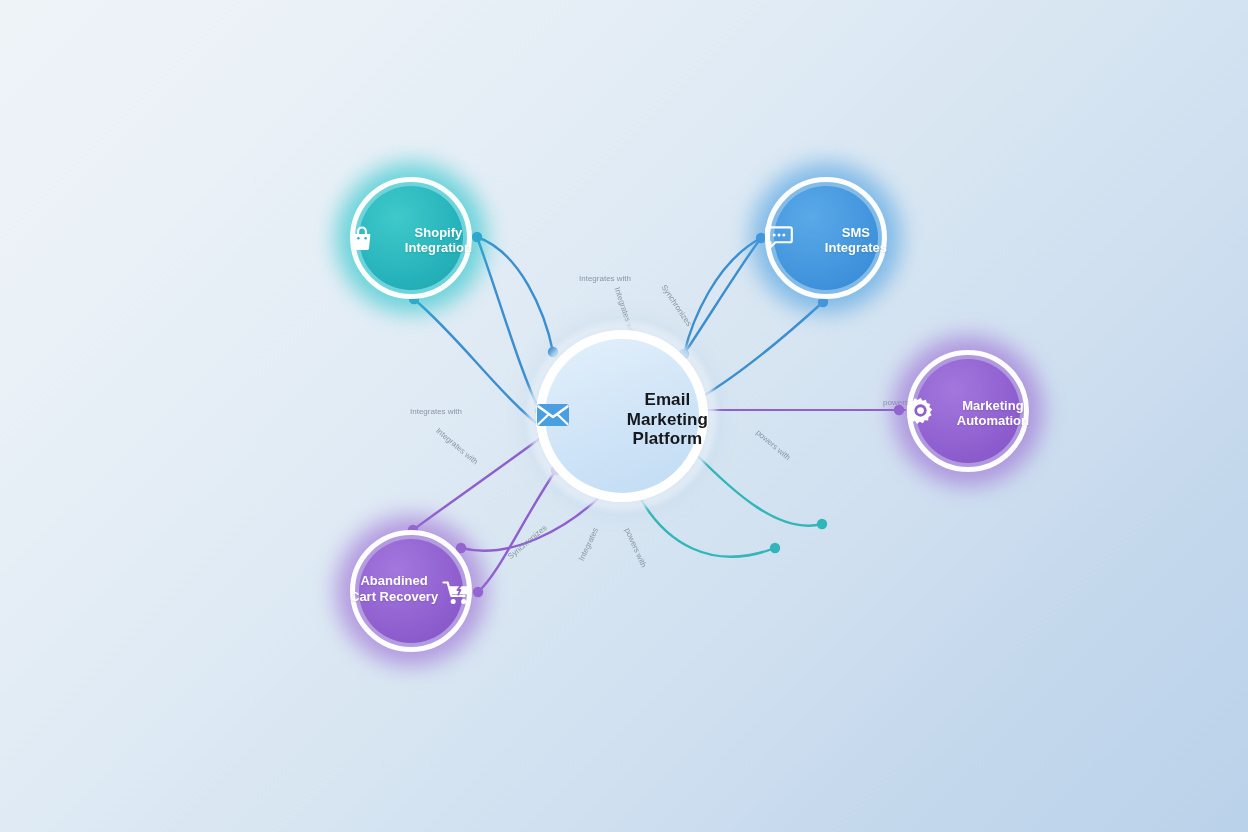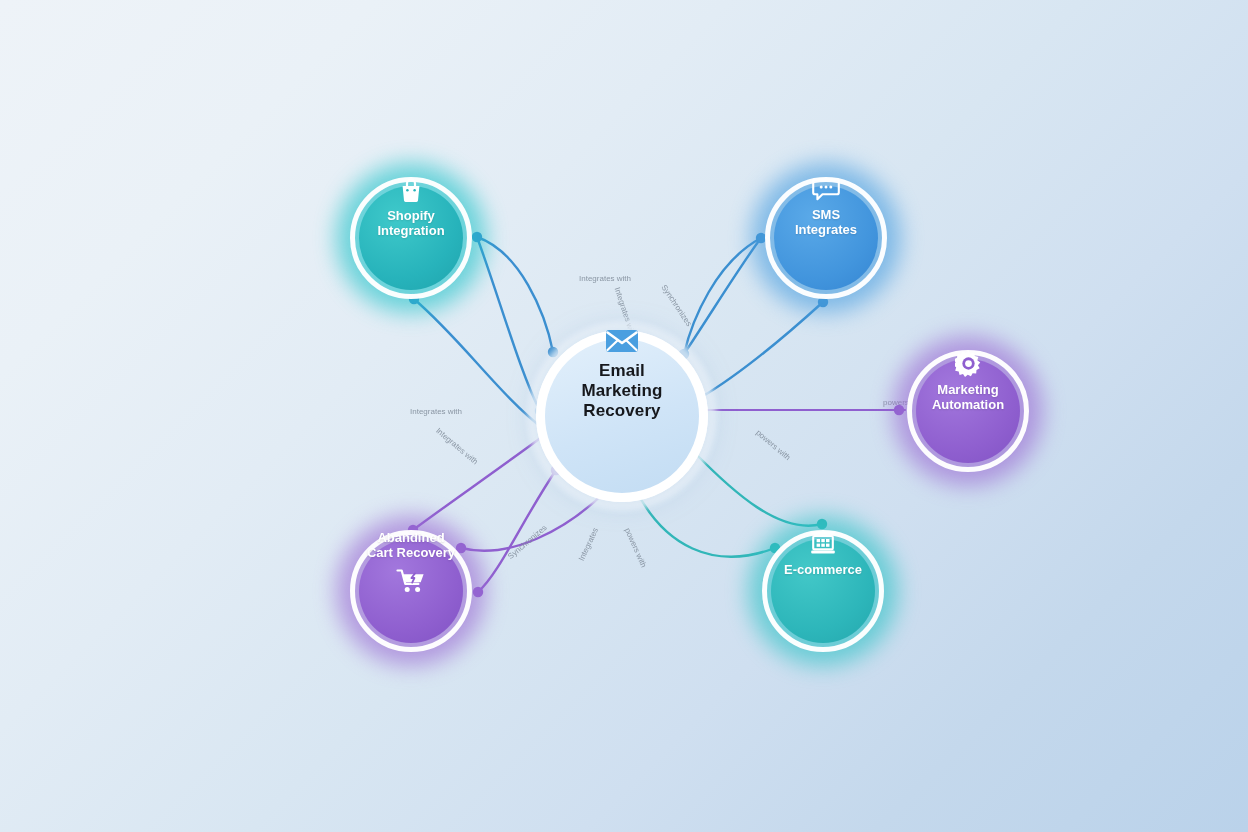--- a/index.html
+++ b/index.html
@@ -27,23 +27,23 @@
     position: absolute;
     left: 0;
     top: 0;
     width: 1248px;
     height: 832px;
   }
   .node {
     position: absolute;
     border-radius: 50%;
     display: flex;
-    flex-direction: column;
+    flex-direction: row;
     align-items: center;
-    justify-content: flex-start;
+    justify-content: space-between;
     box-sizing: border-box;
     text-align: center;
   }
   .node .ring {
     position: absolute;
     left: 0; top: 0; right: 0; bottom: 0;
     border-radius: 50%;
     box-sizing: border-box;
   }
   .node .inner {
@@ -223,21 +223,21 @@
     <div class="ring"></div>
     <span class="node-icon">
       <svg width="34" height="26" viewBox="0 0 34 26" xmlns="http://www.w3.org/2000/svg">
         <rect x="1" y="2" width="32" height="22" rx="3" fill="#4a9fe0"></rect>
         <path d="M2.5 4.5 L17 15 L31.5 4.5" fill="none" stroke="#ffffff" stroke-width="2.6" stroke-linecap="round" stroke-linejoin="round"></path>
         <path d="M2.5 22 L12.5 12.5 M31.5 22 L21.5 12.5" fill="none" stroke="#ffffff" stroke-width="2.2" stroke-linecap="round"></path>
       </svg>
     </span>
     <div class="node-label">Email
 Marketing
-Recovery</div>
+Platform</div>
   </div>
 
   <div class="node sat" id="node-shopify">
     <div class="glow"></div>
     <div class="ring"></div>
     <div class="inner"></div>
     <span class="node-icon">
       <svg width="24" height="26" viewBox="0 0 24 26" xmlns="http://www.w3.org/2000/svg">
         <path d="M8 9 V6.5 a4 4 0 0 1 8 0 V9" fill="none" stroke="#ffffff" stroke-width="2.2" stroke-linecap="round"></path>
         <path d="M3.6 9 h16.8 l-1.4 14.6 a1.6 1.6 0 0 1 -1.6 1.4 H6.6 a1.6 1.6 0 0 1 -1.6 -1.4 Z" fill="#ffffff"></path>
@@ -273,39 +273,20 @@
       <svg width="27" height="27" viewBox="0 0 28 28" xmlns="http://www.w3.org/2000/svg">
         <path fill="#ffffff" d="M14 0.8 l2.1 3.0 3.55 -1.05 0.95 3.55 3.6 0.9 -1.05 3.55 3.0 2.1 -2.35 2.85 1.75 3.25 -3.25 1.75 -0.35 3.7 -3.7 -0.35 -1.75 3.25 -3.25 -1.75 -2.85 2.35 -2.1 -3.0 -3.55 1.05 -0.95 -3.55 -3.6 -0.9 1.05 -3.55 -3.0 -2.1 2.35 -2.85 -1.75 -3.25 3.25 -1.75 0.35 -3.7 3.7 0.35 1.75 -3.25 3.25 1.75 Z"></path>
         <circle cx="14" cy="14" r="6.4" fill="#8f5fcf"></circle>
         <circle cx="14" cy="14" r="3.5" fill="#ffffff"></circle>
       </svg>
     </span>
     <div class="node-label">Marketing
 Automation</div>
   </div>
 
-  <div class="node sat" id="node-ecommerce">
-    <div class="glow"></div>
-    <div class="ring"></div>
-    <div class="inner"></div>
-    <span class="node-icon">
-      <svg width="26" height="25" viewBox="0 0 26 25" xmlns="http://www.w3.org/2000/svg">
-        <rect x="1.2" y="1.4" width="23.6" height="3.2" rx="1" fill="#ffffff"></rect>
-        <rect x="3.2" y="6.0" width="19.6" height="13.4" rx="1.2" fill="none" stroke="#ffffff" stroke-width="2.1"></rect>
-        <rect x="1.2" y="20.6" width="23.6" height="2.8" rx="1" fill="#ffffff"></rect>
-        <rect x="6.6" y="9.0" width="3.5" height="3.2" fill="#ffffff"></rect>
-        <rect x="11.3" y="9.0" width="3.5" height="3.2" fill="#ffffff"></rect>
-        <rect x="16.0" y="9.0" width="3.5" height="3.2" fill="#ffffff"></rect>
-        <rect x="6.6" y="13.6" width="3.5" height="3.2" fill="#ffffff"></rect>
-        <rect x="11.3" y="13.6" width="3.5" height="3.2" fill="#ffffff"></rect>
-        <rect x="16.0" y="13.6" width="3.5" height="3.2" fill="#ffffff"></rect>
-      </svg>
-    </span>
-    <div class="node-label">E-commerce</div>
-  </div>
 
   <div class="node sat" id="node-cart">
     <div class="glow"></div>
     <div class="ring"></div>
     <div class="inner"></div>
     <div class="node-label">Abandined
 Cart Recovery</div>
     <span class="node-icon">
       <svg width="30" height="26" viewBox="0 0 30 26" xmlns="http://www.w3.org/2000/svg">
         <path d="M1.5 2.5 h4.2 l3.6 13.4 h13.1" fill="none" stroke="#ffffff" stroke-width="2.2" stroke-linecap="round" stroke-linejoin="round"></path>

